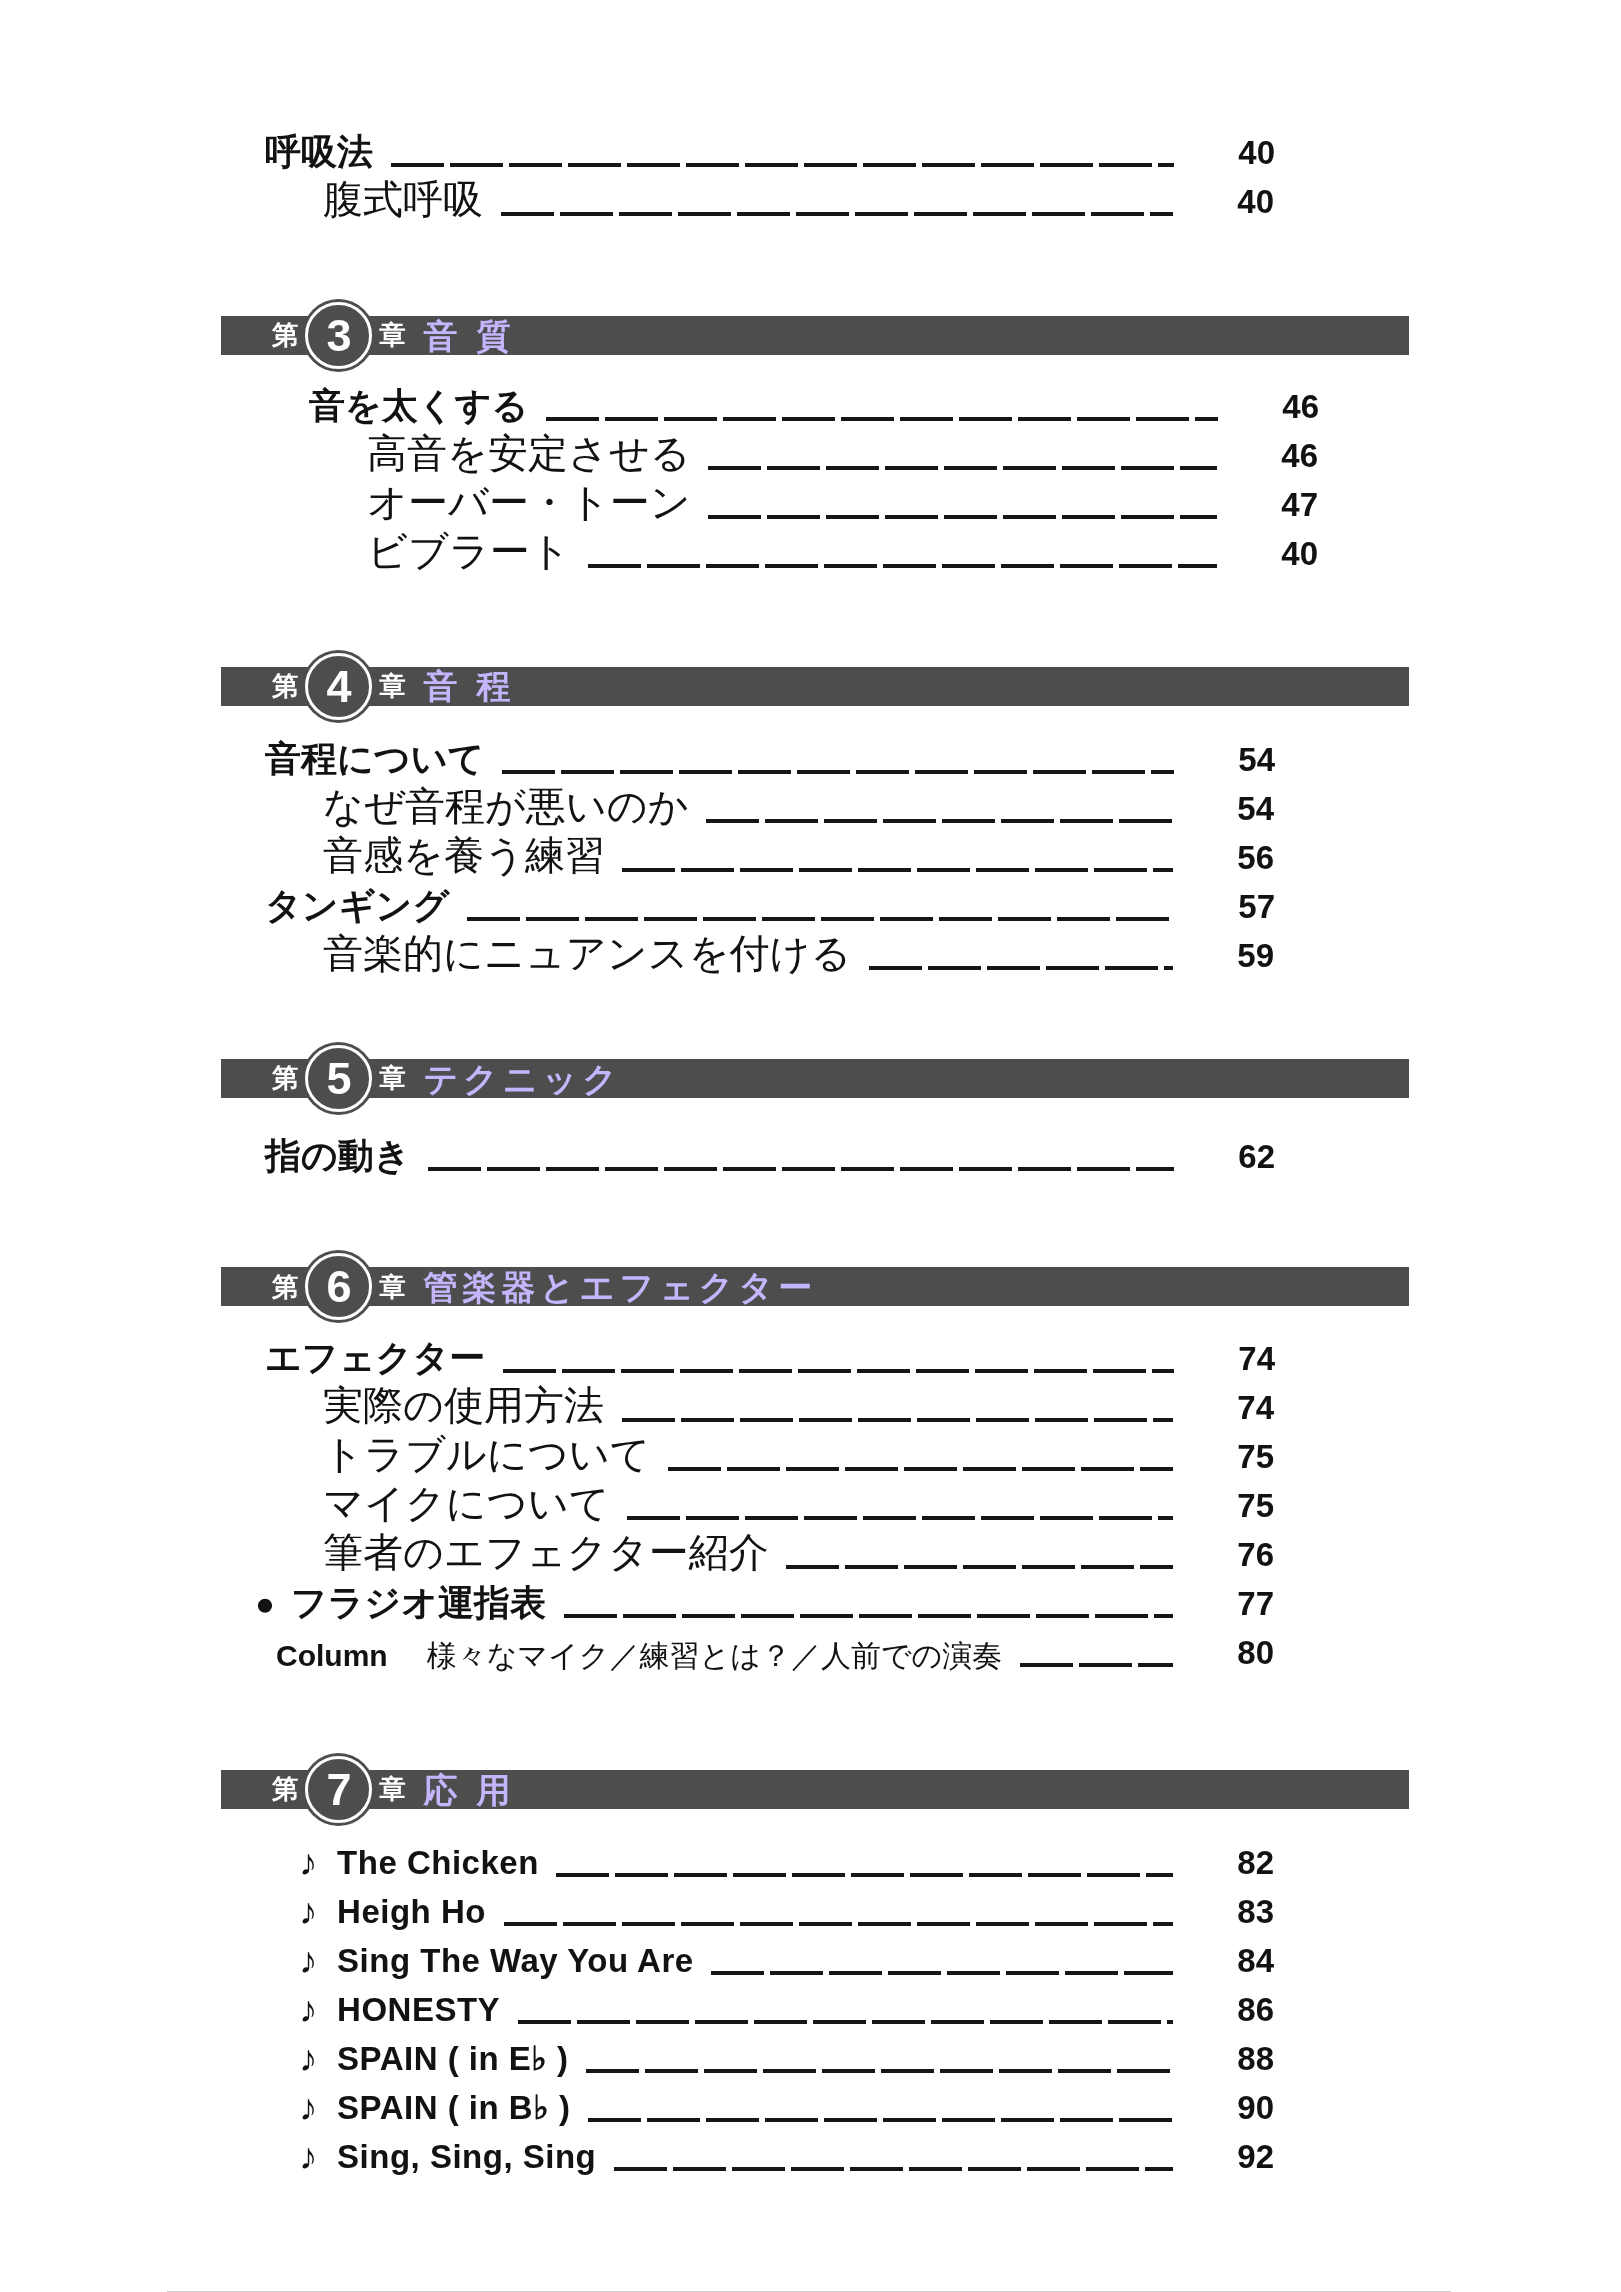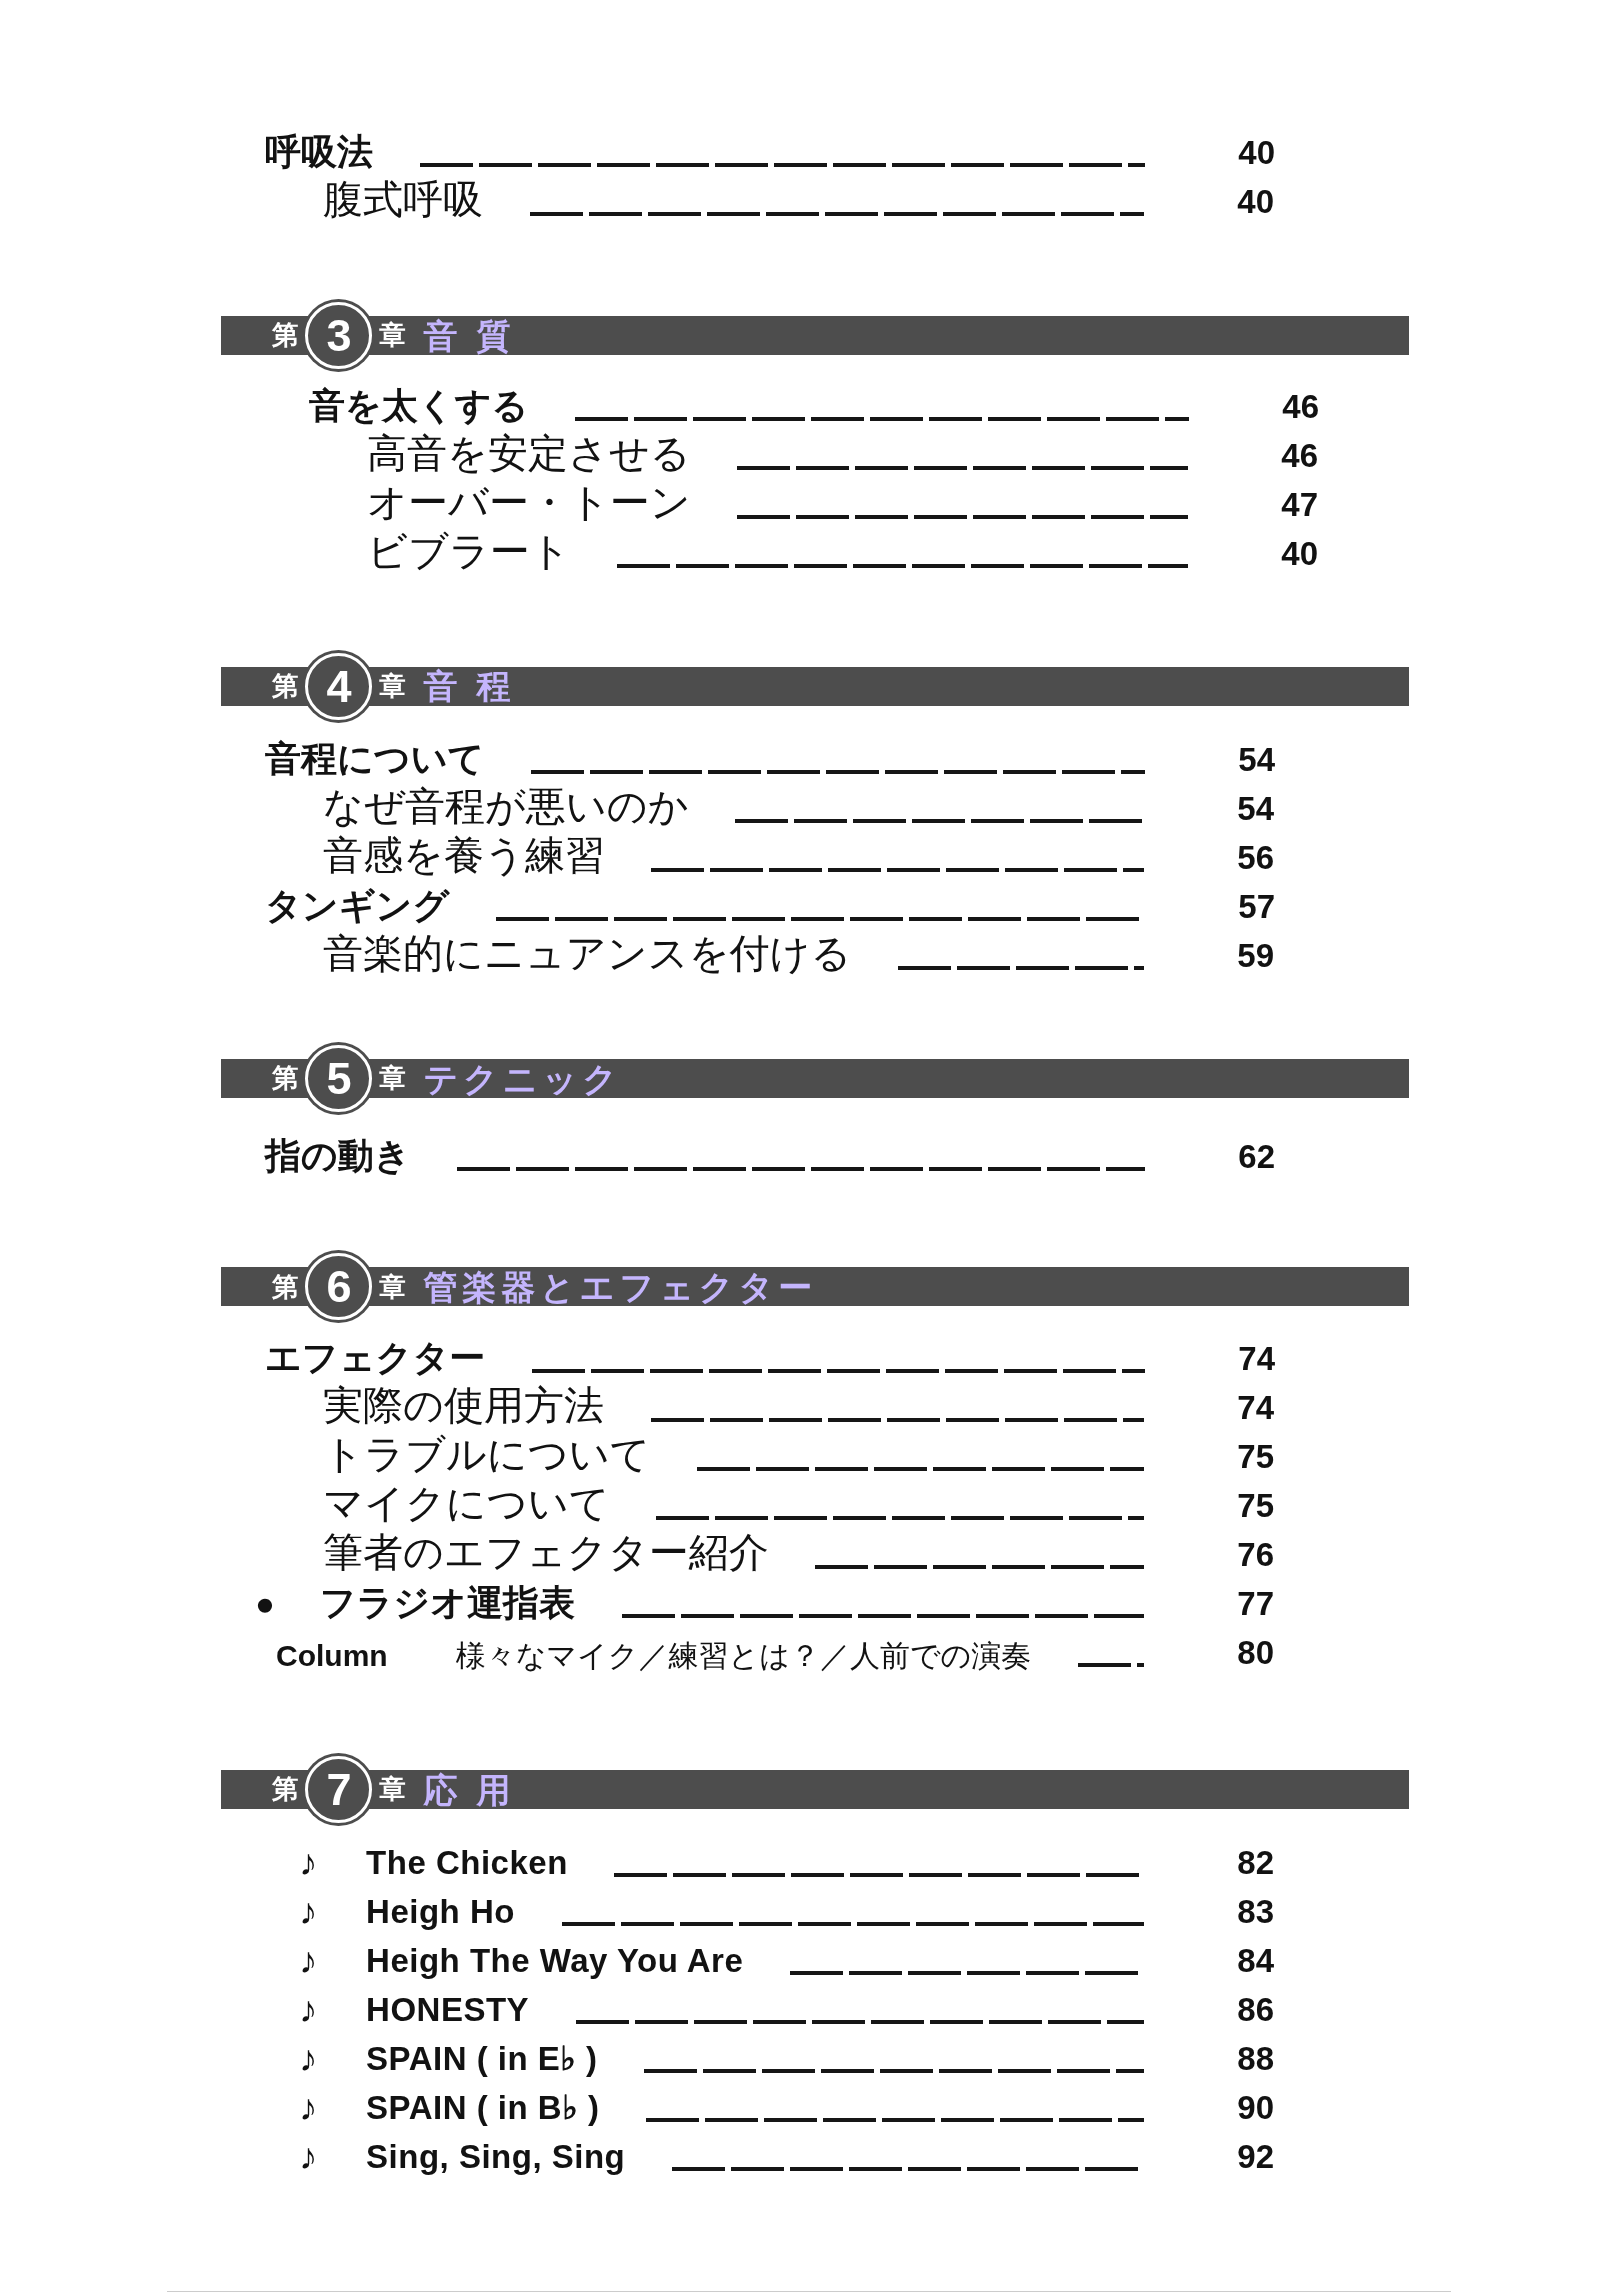--- a/index.html
+++ b/index.html
@@ -37,21 +37,20 @@
   .ch-num { color:#ffffff; font-size:45px; font-weight:700; line-height:1; }
   .ch-title {
     color:#c4b5fd; font-size:34px; font-weight:700; line-height:1;
     letter-spacing:4.9px; margin-left:17.6px; white-space:nowrap;
   }
   
   .row {
     display:flex; align-items:flex-end;
     height:49px;
     box-sizing:border-box;
-    gap:29px;
   }
   .r1 { margin-left:265px; width:1010px; }
   .r2 { margin-left:323px; width:951px;  }
   .rb { margin-left:255px; width:1019px; }
   .rc { margin-left:276px; width:998px;justify-content:flex-end; }
   .rn { margin-left:299px; width:975px;  }
   .lbl { white-space:nowrap; line-height:1.05; }
   .lvl1 .lbl { font-size:36px; font-weight:700; }
   .lvl2 .lbl { font-size:40px; font-weight:400; }
   .song .lbl { font-size:33px; font-weight:700; letter-spacing:0.5px; }
@@ -253,21 +252,21 @@
       <span class="pg">82</span>
     </div>
     <div class="row rn song">
       <span class="note-glyph">♪</span>
       <span class="lbl">Heigh Ho</span>
       <span class="leader"></span>
       <span class="pg">83</span>
     </div>
     <div class="row rn song">
       <span class="note-glyph">♪</span>
-      <span class="lbl">Heigh The Way You Are</span>
+      <span class="lbl">Sing The Way You Are</span>
       <span class="leader"></span>
       <span class="pg">84</span>
     </div>
     <div class="row rn song">
       <span class="note-glyph">♪</span>
       <span class="lbl">HONESTY</span>
       <span class="leader"></span>
       <span class="pg">86</span>
     </div>
     <div class="row rn song">

